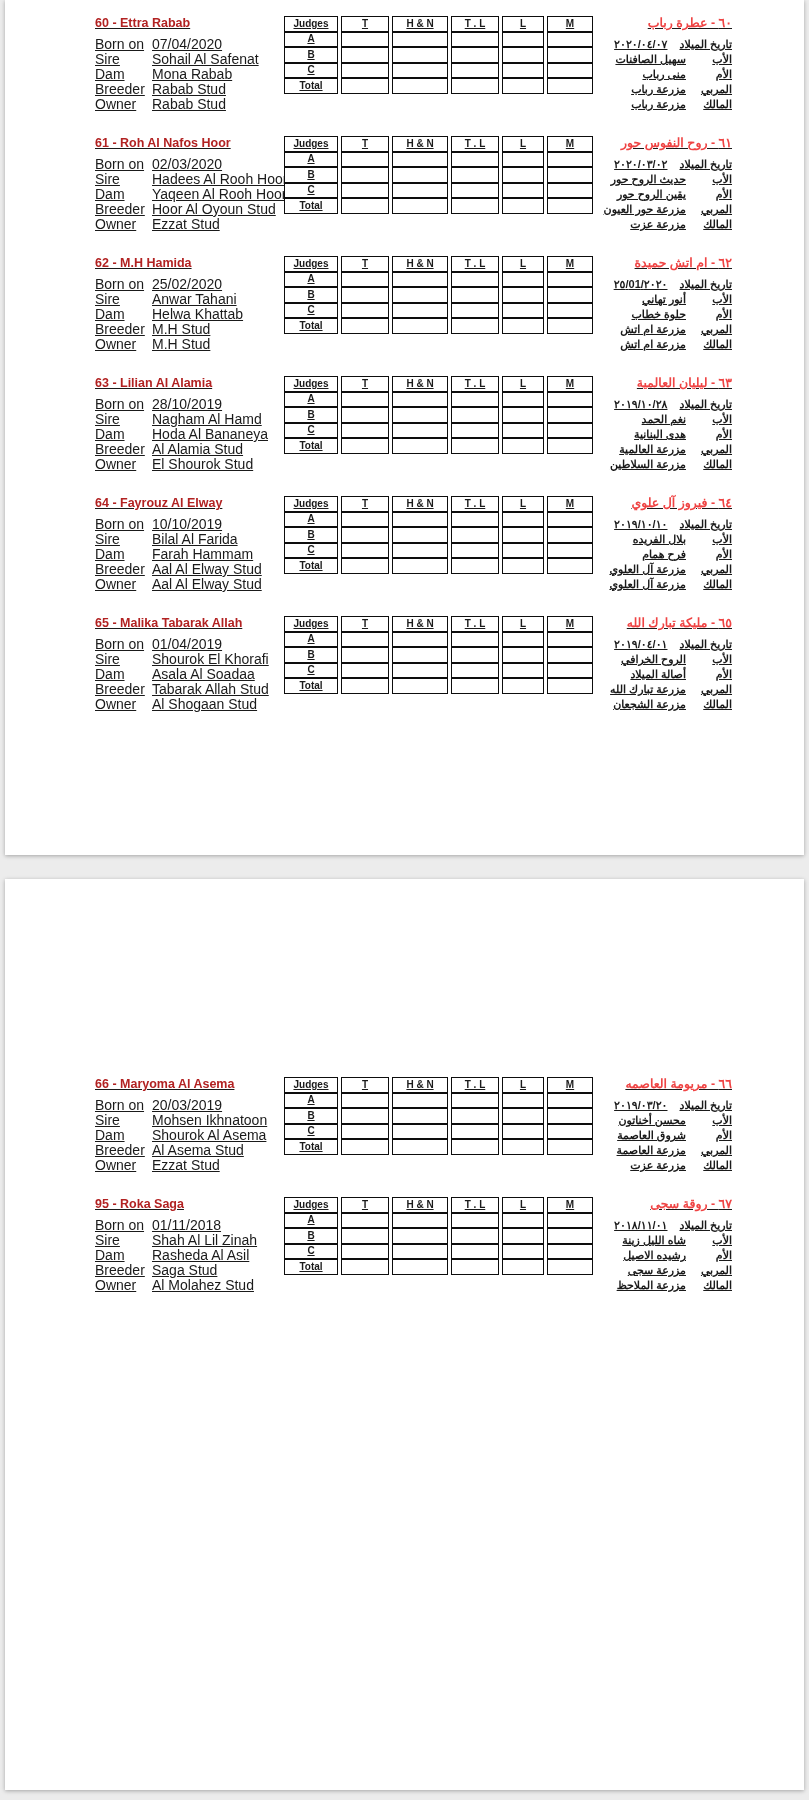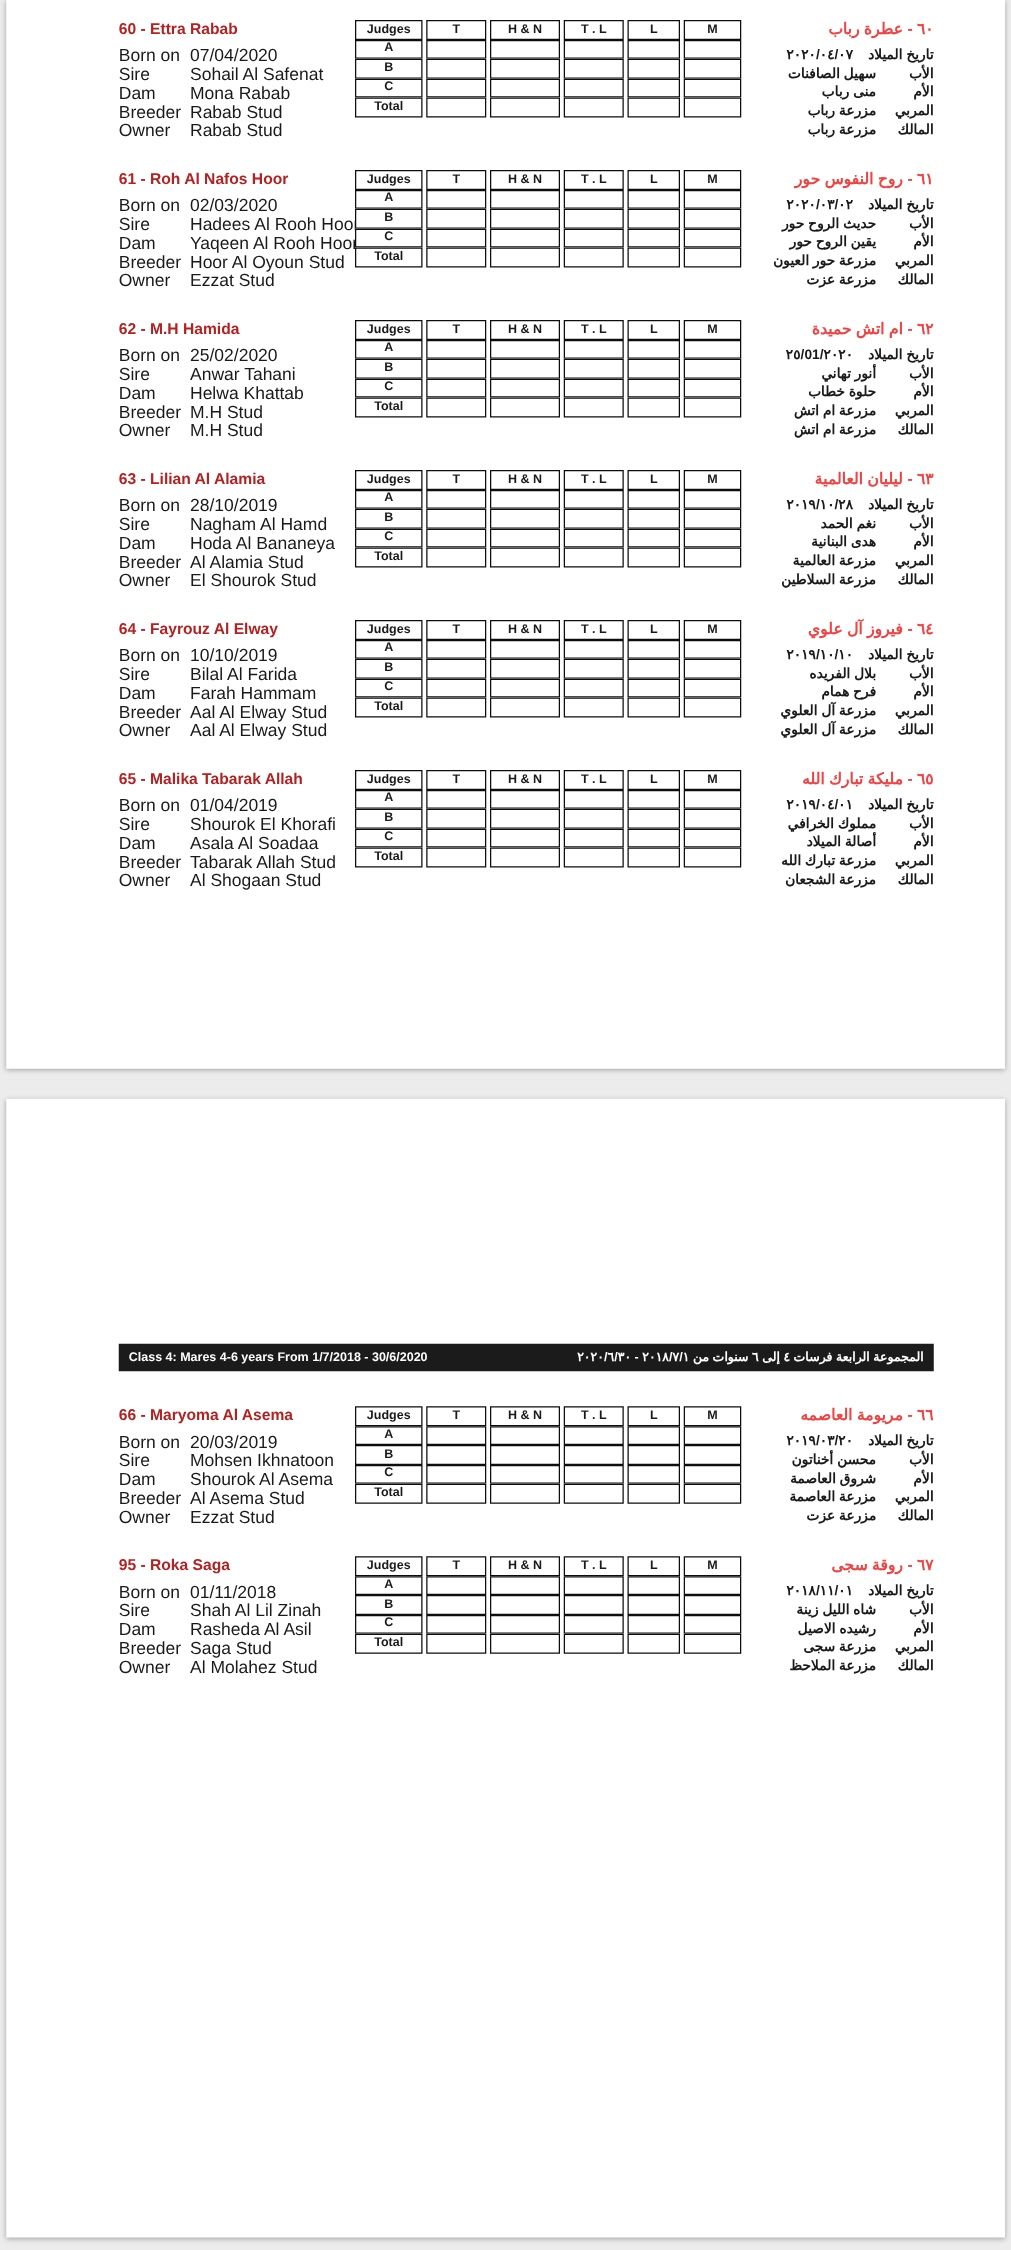--- a/index.html
+++ b/index.html
@@ -11,21 +11,21 @@
     overflow:hidden;
   }
   .canvas { width:809px; height:1800px; overflow:hidden; }
   .page {
     background:#ffffff;
     margin:0 5px;
     box-shadow:0 1px 4px rgba(0,0,0,.30);
   }
   .page-1 { height:855px; padding-top:14px; margin-bottom:24px; }
   .page-2 { height:911px; padding-top:196px; }
-  .content { margin-left:90px; margin-right:57px; }
+  .content { margin-left:90px; margin-right:72px;text-decoration:underline; }
 
   
   .entry { display:flex; align-items:flex-start; height:120px; }
   .col-en { width:186px; padding-top:1px; }
   .title-en {
     color:#b22222; font-weight:bold; font-size:12.5px;
     line-height:16px; margin-bottom:6px; white-space:nowrap;
   }
   .f-en {
     display:grid; grid-template-columns:57px 1fr;
@@ -683,21 +683,21 @@
     </table>
 
     <div class="col-ar" dir="rtl">
       <div class="title-ar">٦٥ - مليكة تبارك الله</div>
       <div class="f-ar">
         <span class="lbl">تاريخ الميلاد</span>
         <span class="val">٢٠١٩/٠٤/٠١</span>
       </div>
       <div class="f-ar">
         <span class="lbl">الأب</span>
-        <span class="val">مملوك الخرافي</span>
+        <span class="val">الروح الخرافي</span>
       </div>
       <div class="f-ar">
         <span class="lbl">الأم</span>
         <span class="val">أصالة الميلاد</span>
       </div>
       <div class="f-ar">
         <span class="lbl">المربي</span>
         <span class="val">مزرعة تبارك الله</span>
       </div>
       <div class="f-ar">
@@ -705,24 +705,20 @@
         <span class="val">مزرعة الشجعان</span>
       </div>
     </div>
 
   </div>
 </div>
   </div>
 
   <div class="page page-2">
     <div class="content">
-      <div class="class-bar">
-        <span class="en">Class 4: Mares 4-6 years From 1/7/2018 - 30/6/2020</span>
-        <span class="ar" dir="rtl">المجموعة الرابعة فرسات ٤ إلى ٦ سنوات من ٢٠١٨/٧/١ - ٢٠٢٠/٦/٣٠</span>
-      </div>
       <div id="entries-p1">
   <div class="entry">
 
     <div class="col-en">
       <div class="title-en">66 - Maryoma Al Asema</div>
       <div class="f-en">
         <span class="lbl">Born on</span>
         <span class="val">20/03/2019</span>
       </div>
       <div class="f-en">

